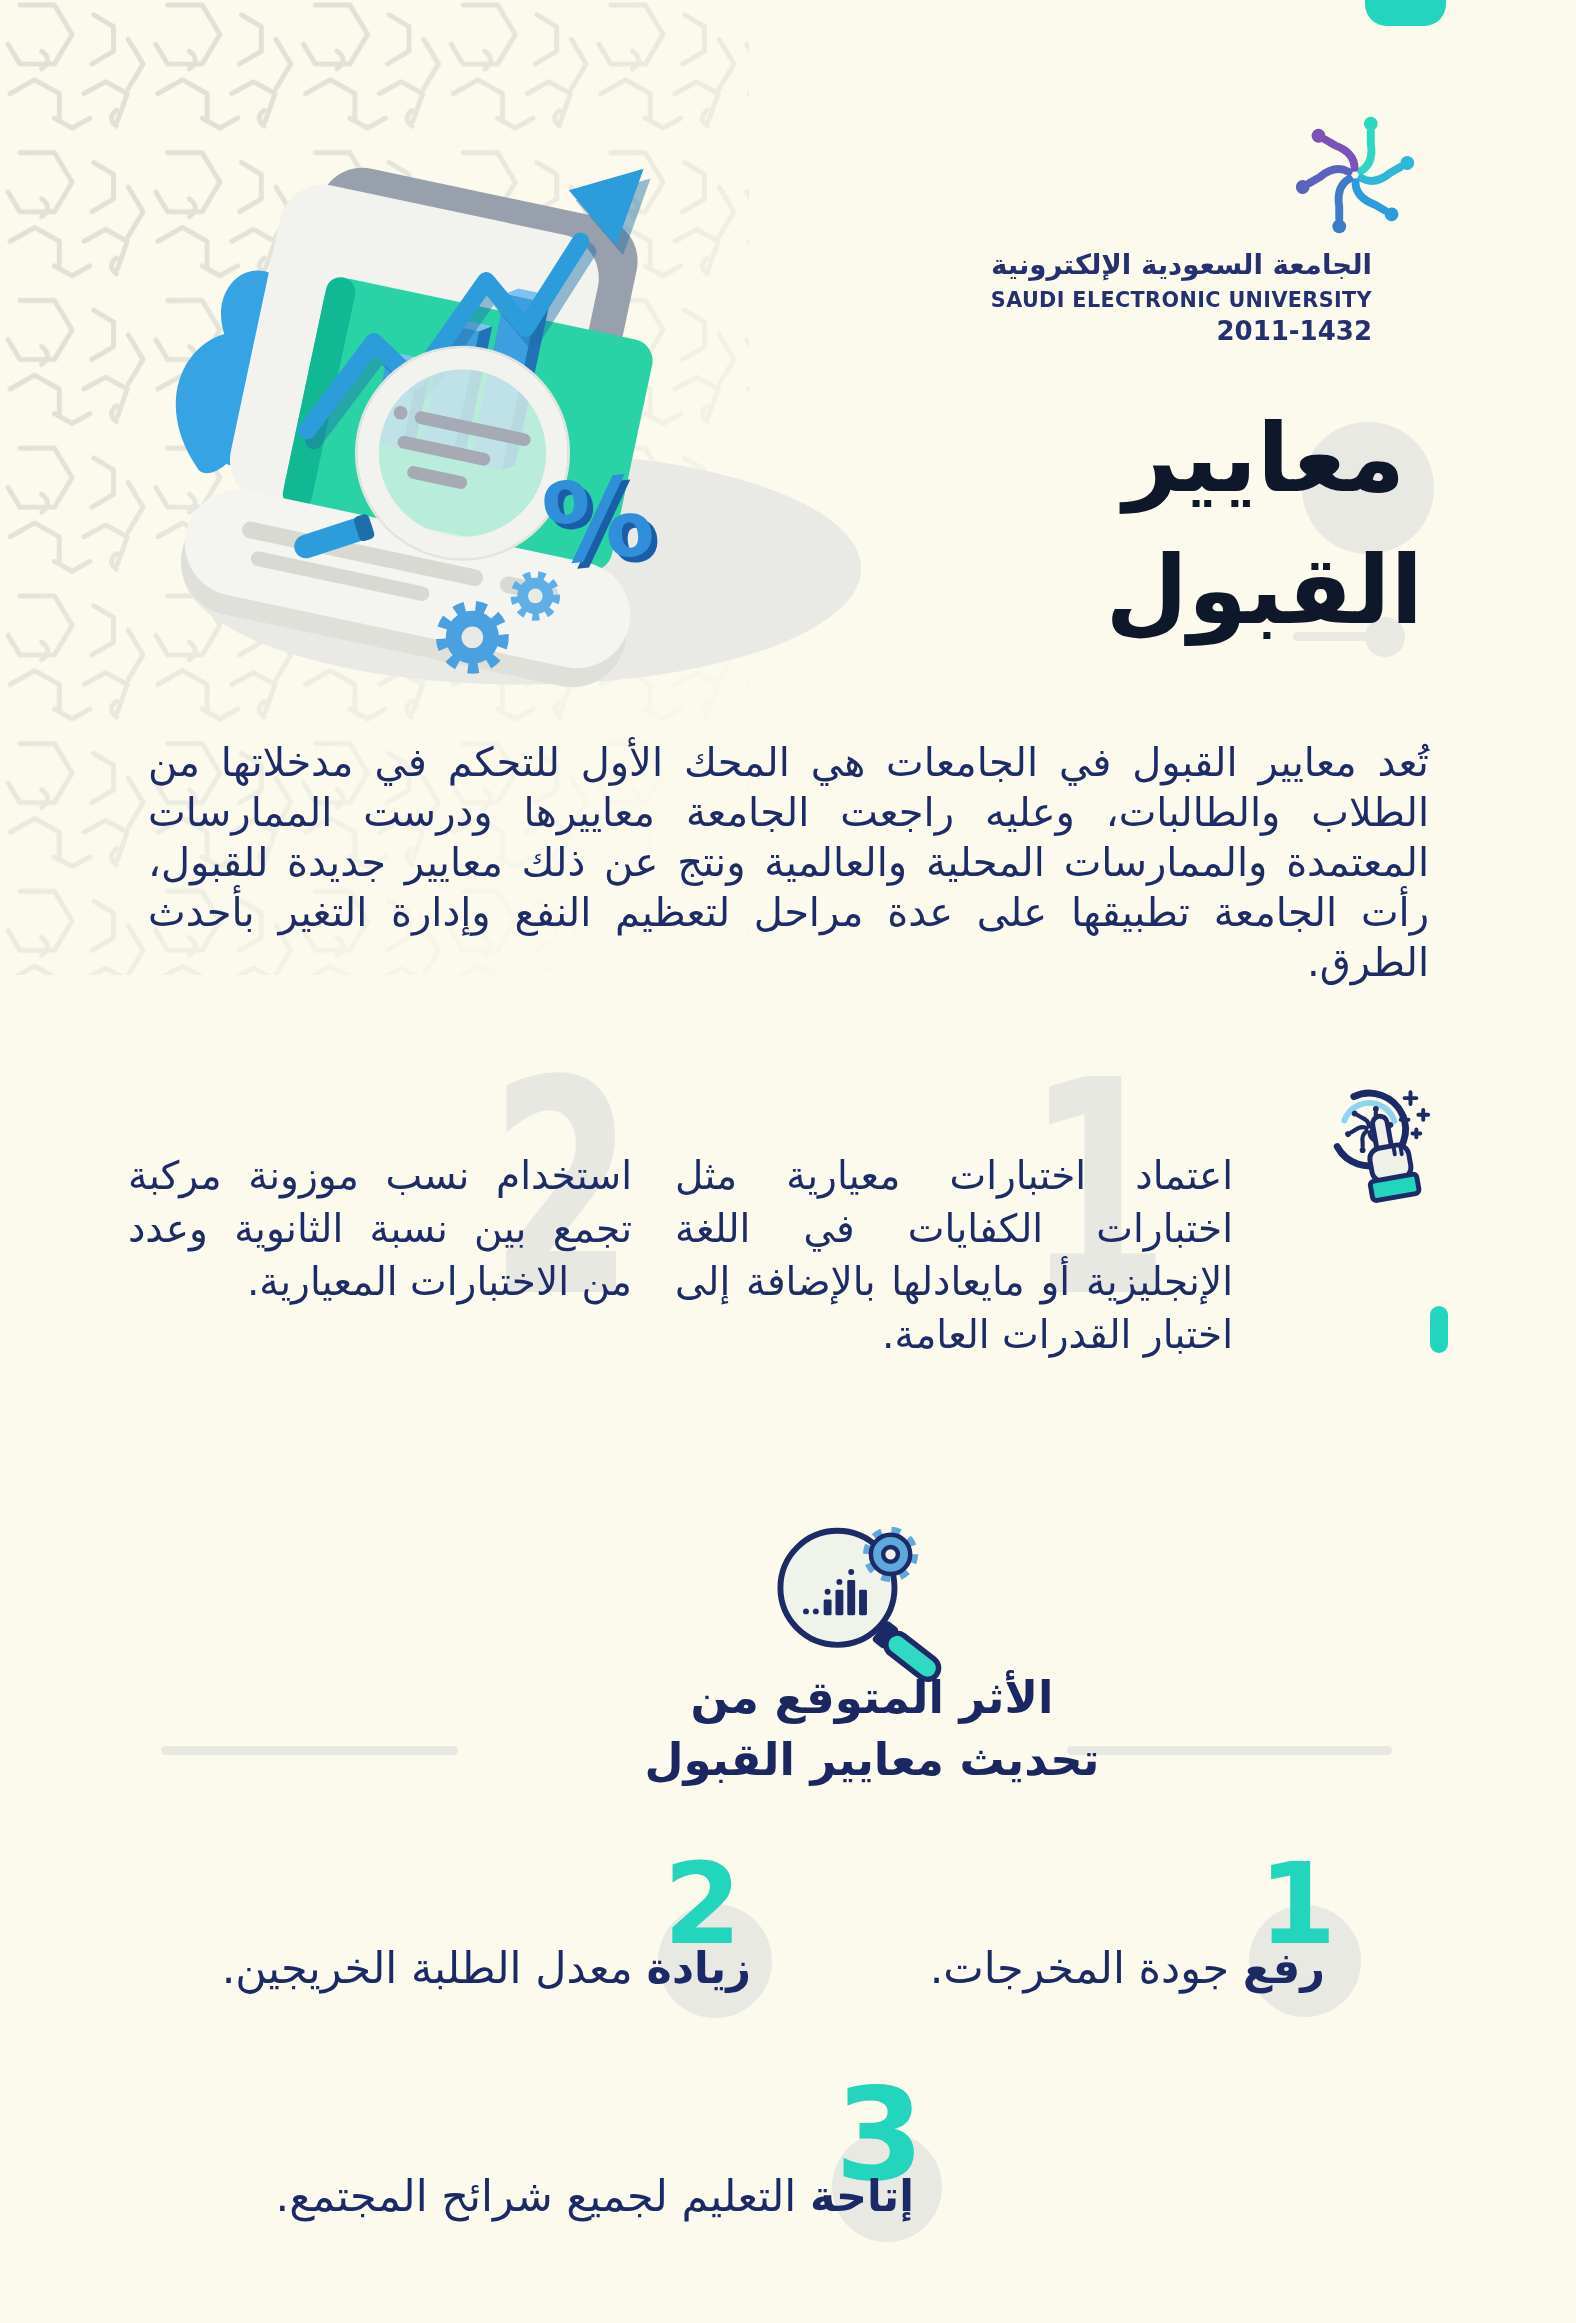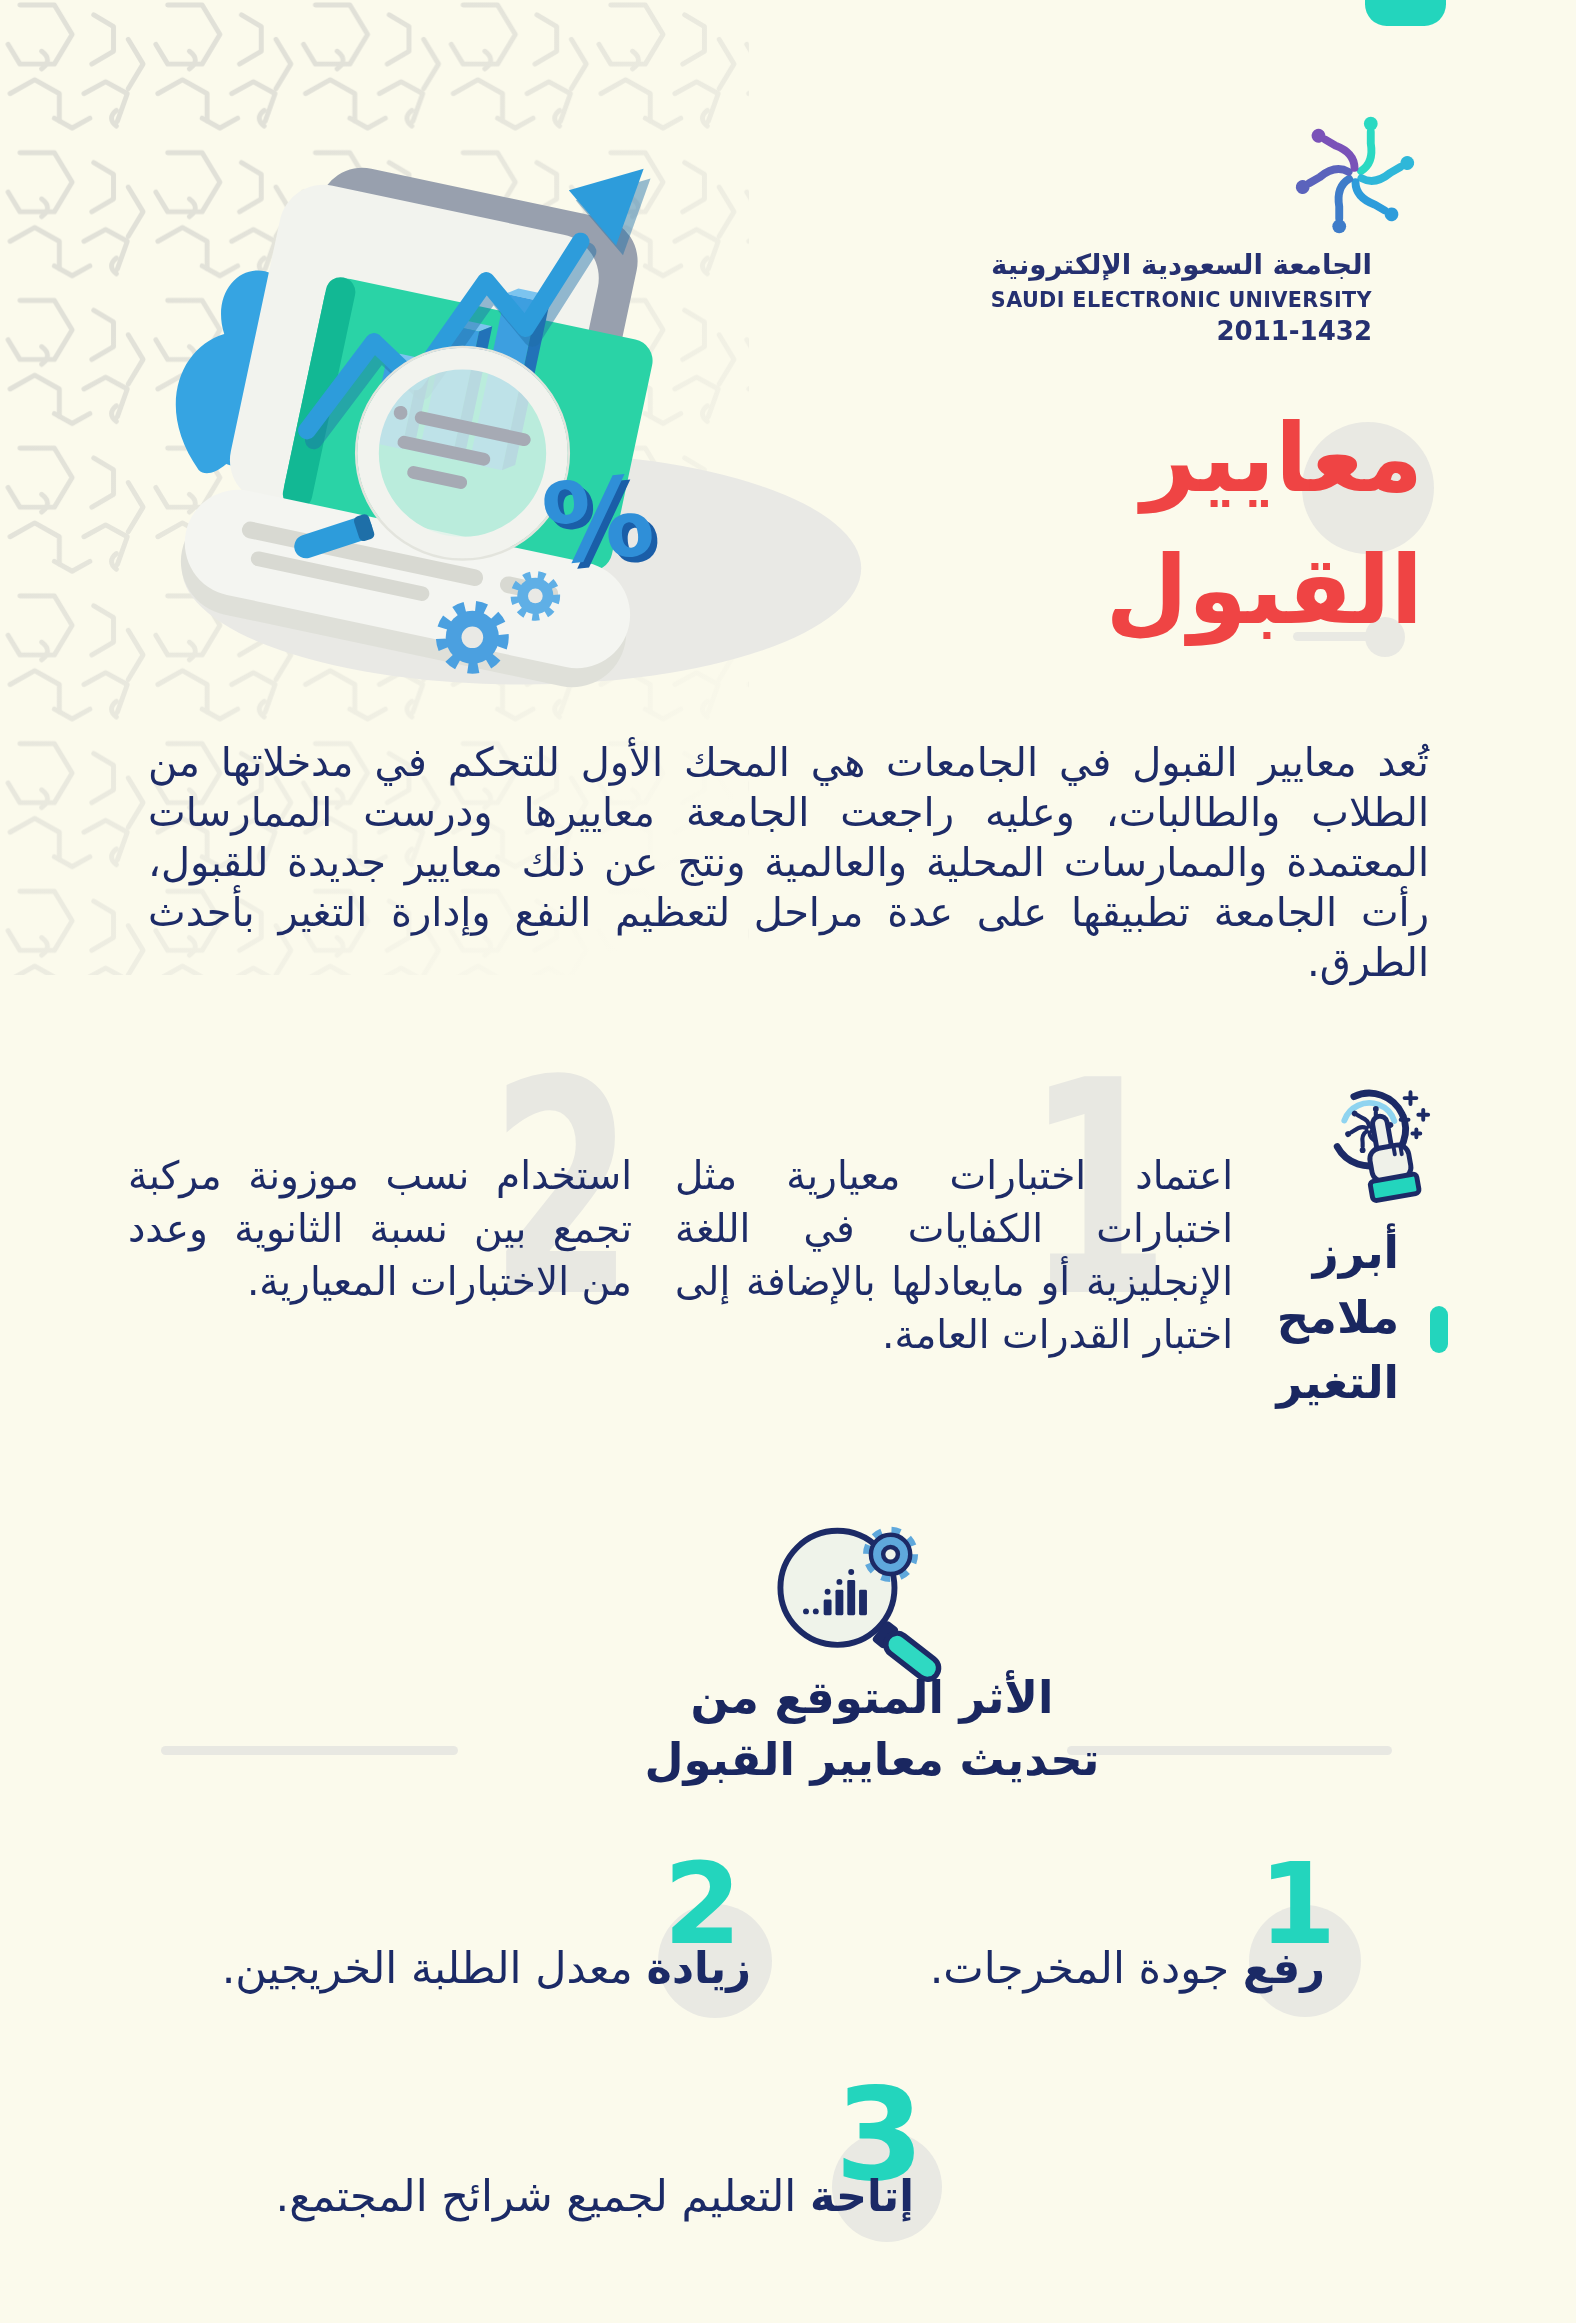--- a/index.html
+++ b/index.html
@@ -7,21 +7,21 @@
           font-family:"DejaVu Sans",sans-serif;direction:rtl;}
   .abs{position:absolute;}
   
   .corner-pill{left:1365px;top:0;width:81px;height:25.6px;background:#23D5BD;border-radius:0 0 21.7px 21.7px;}
   .logo-text{right:204px;text-align:center;color:#253070;font-weight:bold;direction:rtl;}
   .logo-ar{top:248px;font-size:27.6px;letter-spacing:0;}
   .logo-en{top:288px;font-size:20.7px;letter-spacing:0.4px;direction:ltr;}
   .logo-years{top:316px;font-size:26px;direction:ltr;}
   
   .title-circle{left:1302px;top:422px;width:132px;height:132px;border-radius:50%;background:#E9E9E3;}
-  .main-title{right:153px;top:392px;text-align:right;font-size:95px;font-weight:bold;color:#ef4444;
+  .main-title{right:153px;top:392px;text-align:center;font-size:95px;font-weight:bold;color:#0f172a;
               line-height:132px;z-index:2;}
   .title-deco-line{left:1293px;top:632px;width:83px;height:8.9px;border-radius:4.9px;background:#E9E9E3;}
   .title-deco-dot{left:1365px;top:617px;width:40px;height:40px;border-radius:50%;background:#E9E9E3;}
   
   .intro{left:148px;top:737px;width:1281px;font-size:40px;line-height:50px;color:#1D2B67;
          text-align:justify;text-align-last:right;direction:rtl;}
   
   .feat-heading{right:177px;top:1220px;font-size:45px;font-weight:bold;color:#1A2760;
                 text-align:right;line-height:65px;z-index:2;}
   .feat-pill{left:1430px;top:1306px;width:17.7px;height:47px;border-radius:9.9px;background:#23D5BD;}
@@ -267,25 +267,20 @@
       <path d="M78,32 v8 M74,36 h8"></path>
       <path d="M90,46 v8 M86,50 h8"></path>
     </g>
     <g transform="translate(58,66) rotate(-10)">
       <rect x="-8" y="-34" width="15" height="42" rx="7.5" fill="#EFF1E9" stroke="#1C2A66" stroke-width="5"></rect>
       <rect x="-17" y="-2" width="40" height="34" rx="11" fill="#EFF1E9" stroke="#1C2A66" stroke-width="5"></rect>
       <path d="M9,-2 v9 M16,0 v8" stroke="#1C2A66" stroke-width="4" stroke-linecap="round" fill="none"></path>
       <rect x="-21" y="30" width="48" height="20" rx="4" fill="#23D5BD" stroke="#1C2A66" stroke-width="5"></rect>
     </g>
   </svg>
-  <div class="abs feat-heading">
-    <div>أبرز</div>
-    <div>ملامح</div>
-    <div>التغير</div>
-  </div>
   <div class="abs feat-pill"></div>
 
   <div class="abs watermark wm-1">1</div>
   <div class="abs feat-item feat-item-1">اعتماد اختبارات معيارية مثل اختبارات الكفايات في اللغة الإنجليزية أو مايعادلها بالإضافة إلى اختبار القدرات العامة.</div>
 
   <div class="abs watermark wm-2">2</div>
   <div class="abs feat-item feat-item-2">استخدام نسب موزونة مركبة تجمع بين نسبة الثانوية وعدد من الاختبارات المعيارية.</div>
 
   <svg class="abs" style="left:741px;top:1517px;" width="246" height="177" viewBox="0 0 250 180">
     <circle cx="98" cy="72" r="58" fill="#EFF3EA" stroke="#1C2A66" stroke-width="6"></circle>

